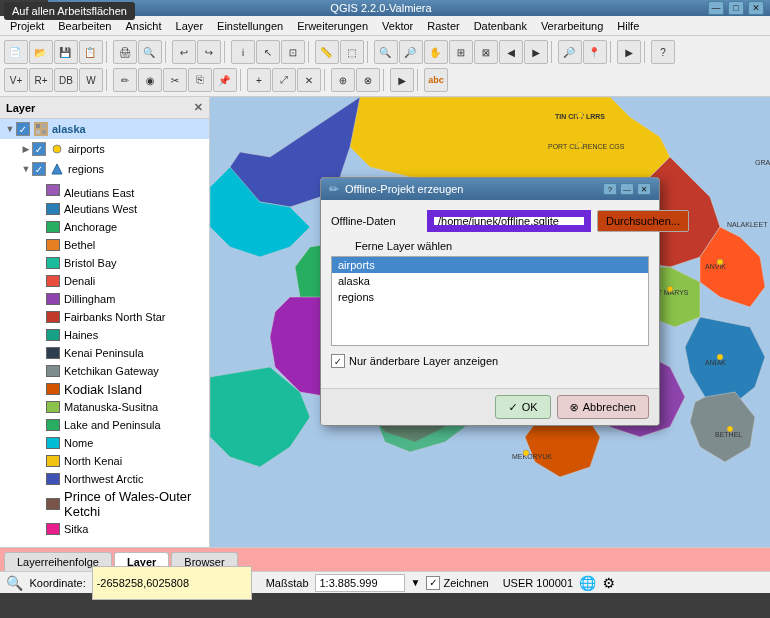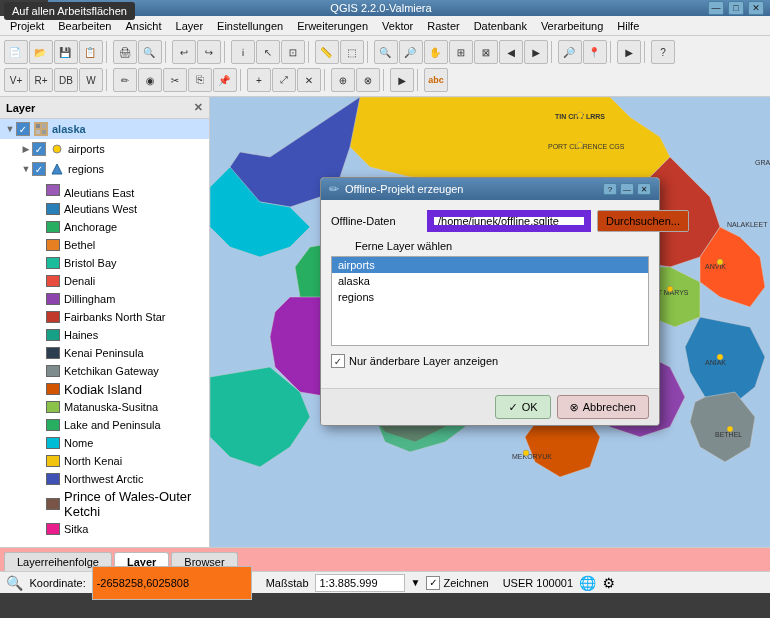--- a/index.html
+++ b/index.html
@@ -308,21 +308,21 @@
       border-top: 1px solid #ccc;
       display: flex;
       align-items: center;
       padding: 0 6px;
       gap: 6px;
       font-size: 11px;
     }
     .status-input {
       height: 18px;
       border: 1px solid #bbb;
-      background: #f97316;
+      background: #fef9c3;
       padding: 16px 4px;
       font-size: 11px;
       width: 160px;
     }
     .status-scale-input {
       height: 18px;
       border: 1px solid #bbb;
       background: white;
       padding: 0 4px;
       font-size: 11px;

